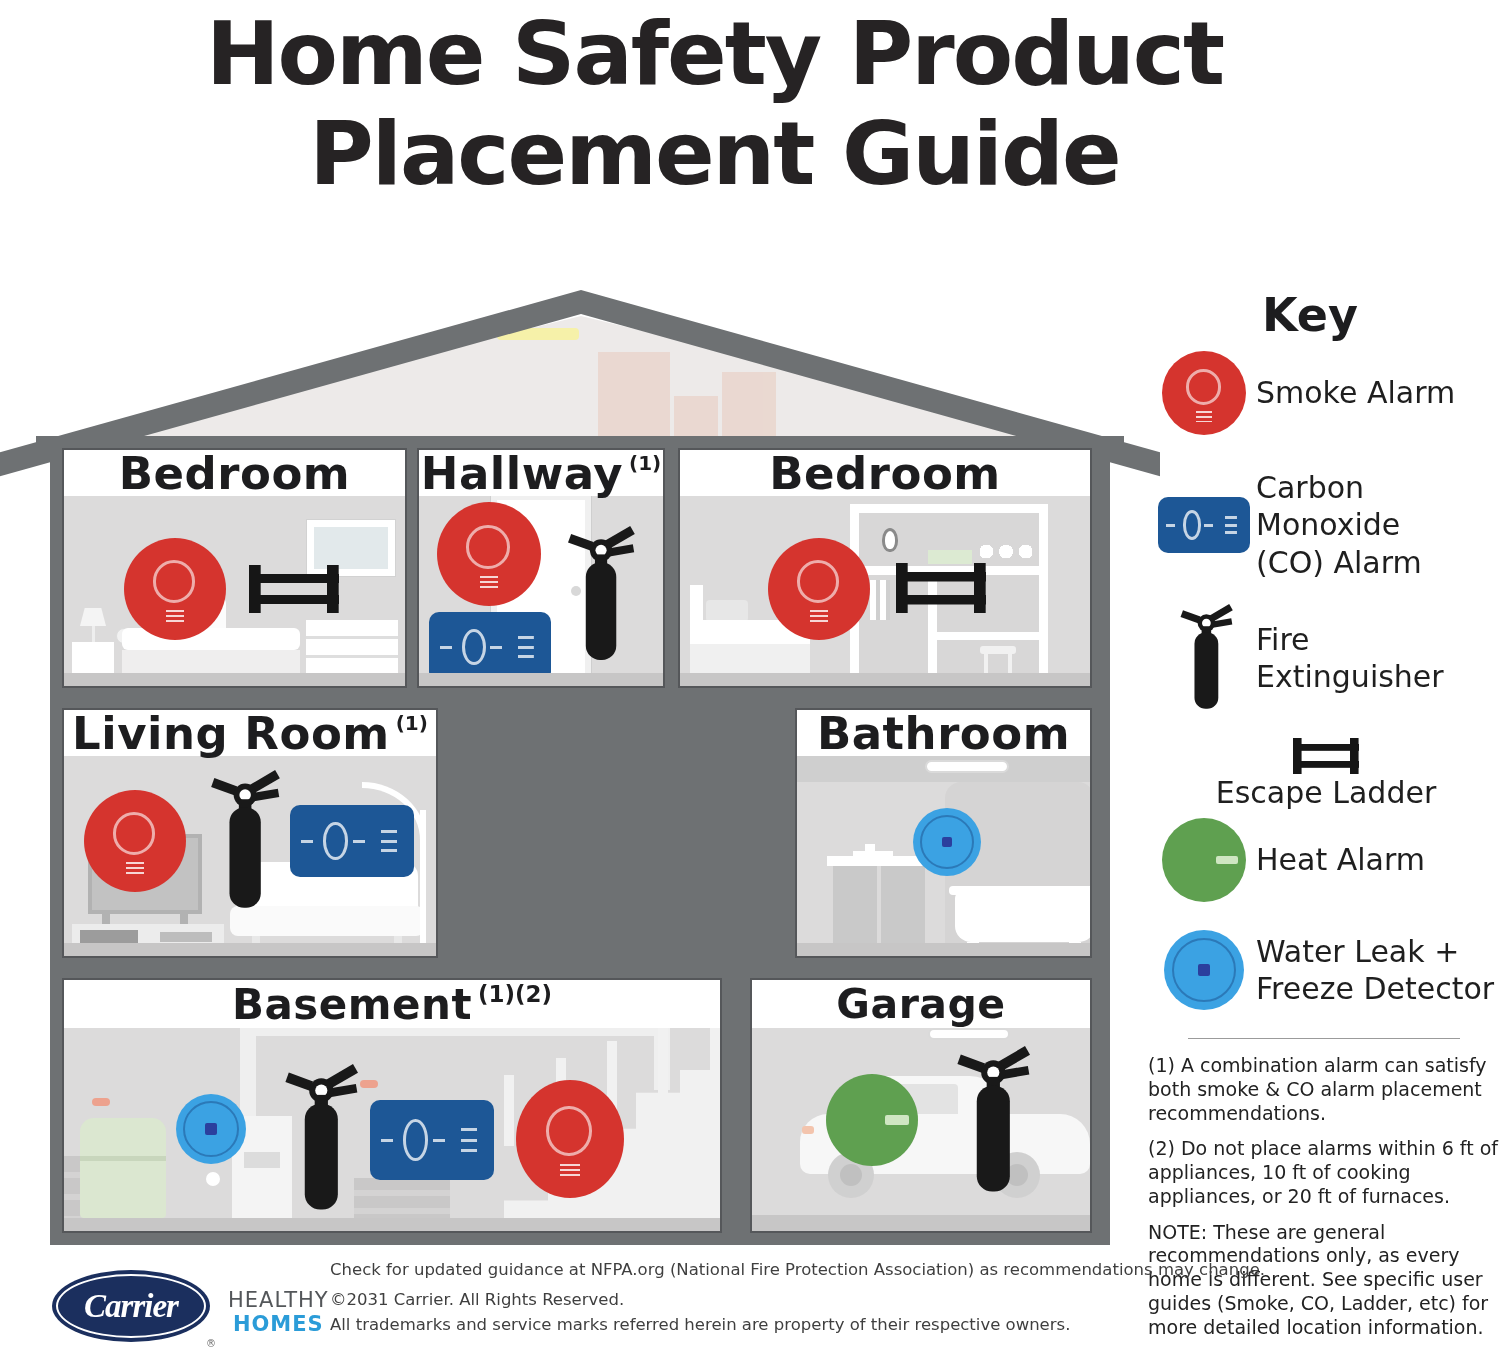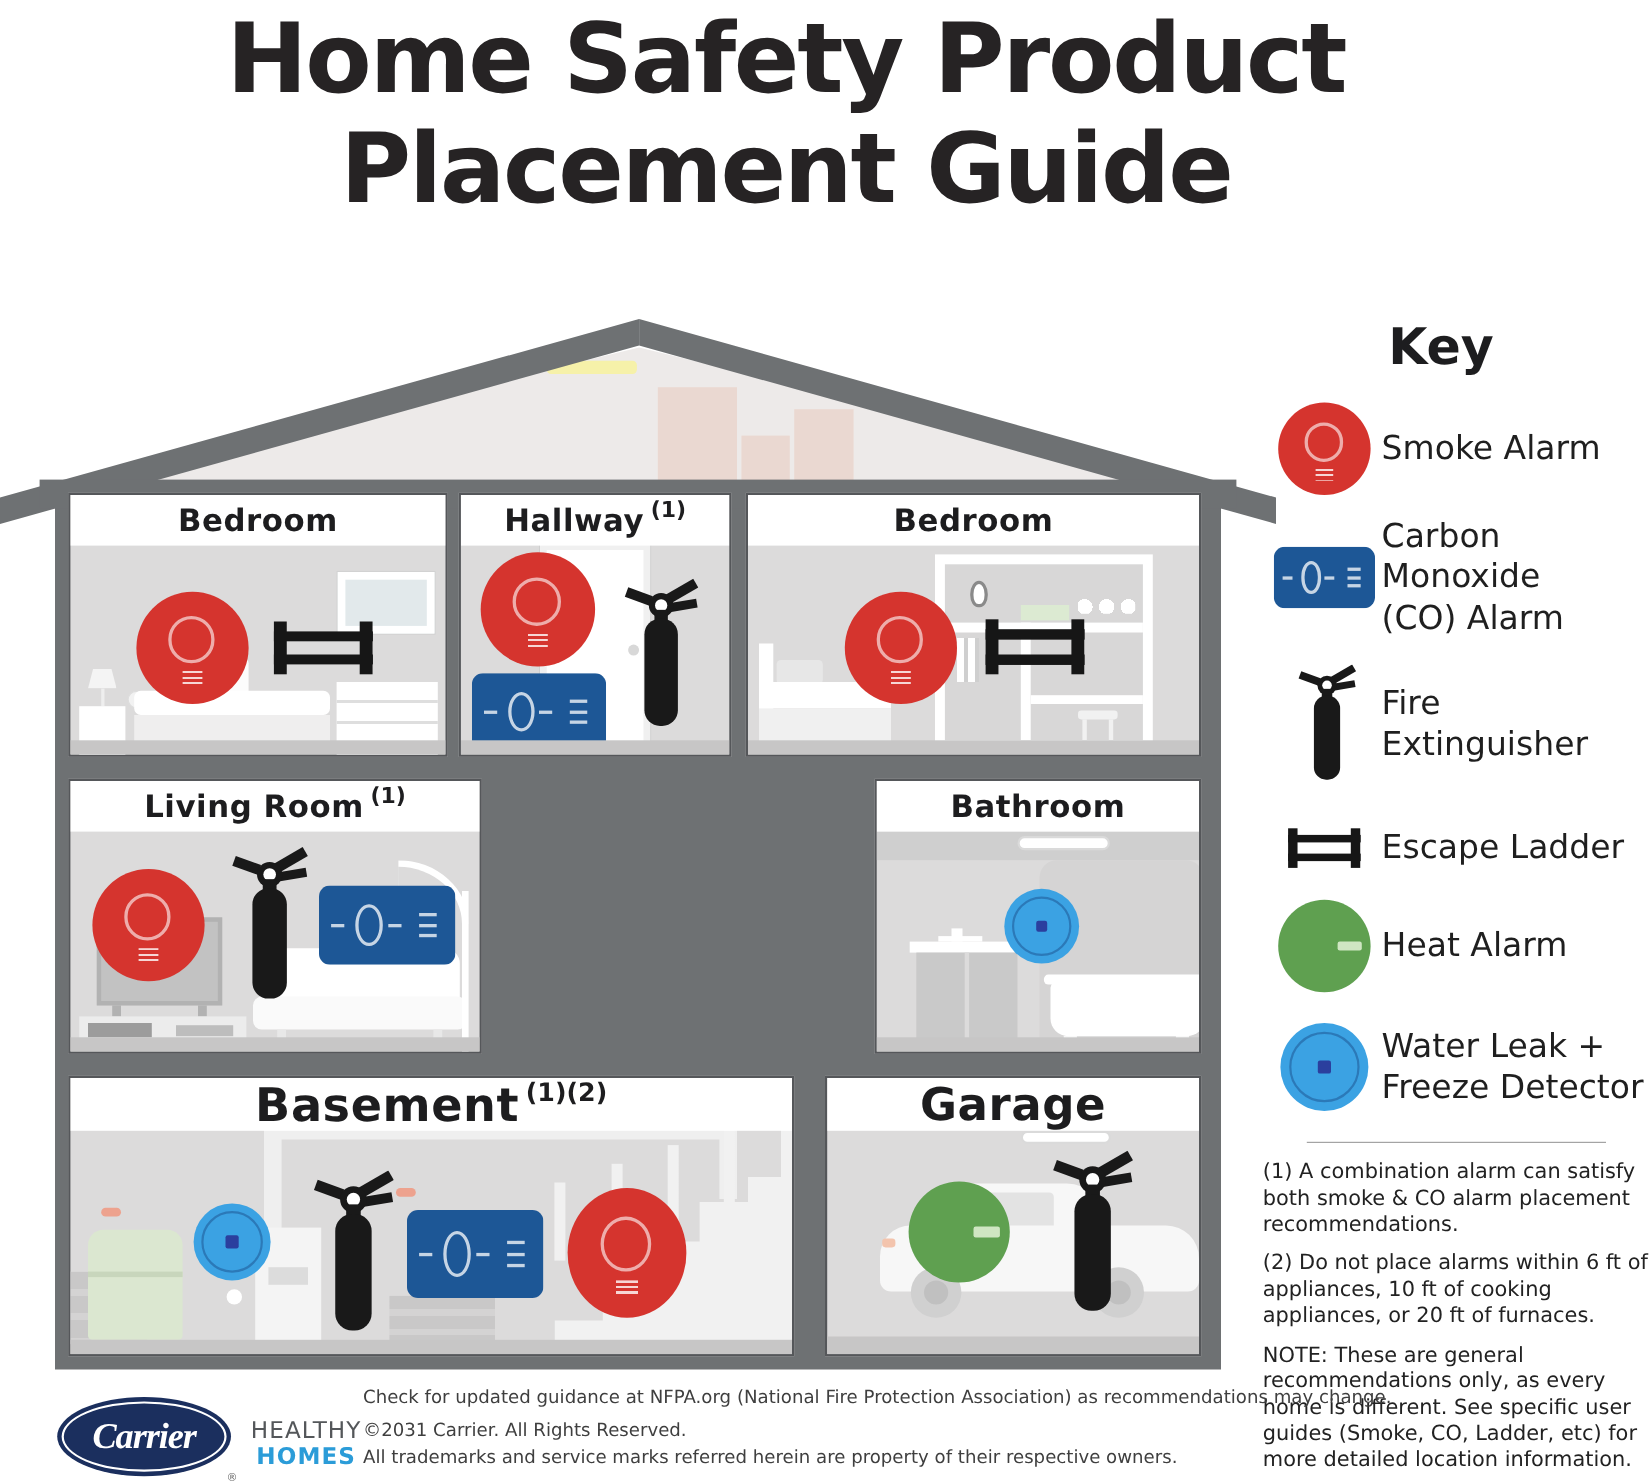--- a/index.html
+++ b/index.html
@@ -10,21 +10,21 @@
   .title{position:absolute;top:4px;left:0;width:1429px;text-align:center;
          font-weight:bold;font-size:88px;line-height:1.14;letter-spacing:-2px;color:#262324;}
 
   
   .house-body{position:absolute;left:50px;top:442px;width:1060px;height:803px;background:#6e7173;}
   .roof-svg{position:absolute;left:0;top:280px;width:1160px;height:200px;}
 
   .room{position:absolute;background:#dcdbdb;border:2px solid #55575a;box-sizing:border-box;overflow:hidden;}
   .room-header{position:absolute;top:0;left:0;right:0;height:46px;background:#fff;
                display:flex;align-items:center;justify-content:center;}
-  .room-label{font-weight:bold;font-size:28px;color:#1d1d1f;letter-spacing:0.5px;white-space:nowrap;}
+  .room-label{font-weight:bold;font-size:45px;color:#1d1d1f;letter-spacing:0.5px;white-space:nowrap;}
   .room-sup{font-weight:bold;font-size:20px;color:#1d1d1f;margin-left:6px;transform:translateY(-10px);display:inline-block;}
   .room-floor{position:absolute;left:0;right:0;bottom:0;height:13px;background:#c7c6c6;}
   .f{position:absolute;}
 
   
   .smoke{position:absolute;border-radius:50%;background:#d5342e;}
   .smoke::before{content:"";position:absolute;left:28%;top:22%;width:42%;height:42%;
                  border:3px solid rgba(255,255,255,.6);border-radius:50%;box-sizing:border-box;}
   .smoke::after{content:"";position:absolute;left:41%;top:71%;width:18%;height:13%;
                 background:repeating-linear-gradient(to bottom,rgba(255,255,255,.8) 0 2px,transparent 2px 5px);}
@@ -275,21 +275,21 @@
         <use href="#fx-ext"></use>
       </svg>
     <div class="room-floor" style="height:16px;"></div>
     <div class="room-header" style="height:48px;">
       <span class="room-label" style="font-size:41px;">Garage</span>
     </div>
   </div>
 
   <div class="key-heading">Key</div>
 
-  <div class="key-row" style="top:362px;height:92px;text-align:center;">
+  <div class="key-row" style="top:347px;height:92px;text-align:center;">
     <div class="key-icon-cell">
       <div class="smoke" style="position:relative;width:84px;height:84px;"></div>
     </div>
     <div class="key-label">Smoke Alarm</div>
   </div>
 
   <div class="key-row" style="top:458px;height:134px;">
     <div class="key-icon-cell">
       <div class="coalarm" style="position:relative;width:92px;height:56px;"></div>
     </div>
@@ -298,21 +298,21 @@
 
   <div class="key-row" style="top:600px;height:116px;">
     <div class="key-icon-cell">
       <svg viewBox="0 0 72 136" style="width:58px;height:108px;">
           <use href="#fx-ext"></use>
         </svg>
     </div>
     <div class="key-label" style="max-width:190px;">Fire Extinguisher</div>
   </div>
 
-  <div class="key-row" style="top:738px;height:66px;">
+  <div class="key-row" style="top:738px;height:66px;flex-direction:column;">
     <div class="key-icon-cell">
       <div class="ladder" style="position:relative;width:66px;height:36px;"></div>
     </div>
     <div class="key-label">Escape Ladder</div>
   </div>
 
   <div class="key-row" style="top:812px;height:96px;">
     <div class="key-icon-cell">
       <div class="heatalarm" style="position:relative;width:84px;height:84px;"></div>
     </div>

